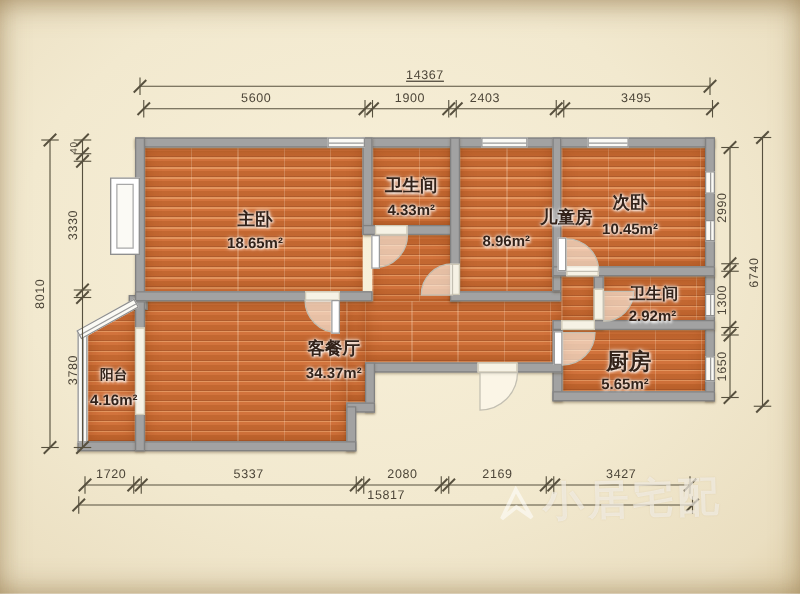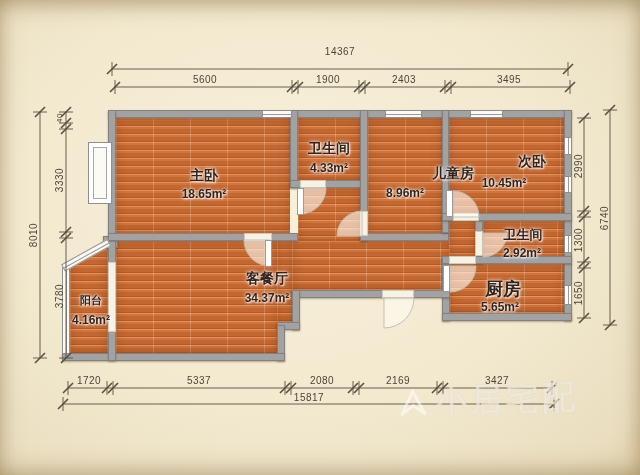--- a/index.html
+++ b/index.html
@@ -137,21 +137,21 @@
   <div class="leaf" style="left:297px;top:188px;width:7px;height:27px;"></div>
   <div class="leaf" style="left:446px;top:190px;width:7px;height:27px;"></div>
   <div class="leaf" style="left:443px;top:265px;width:7px;height:27px;"></div>
 
   <div class="rname" style="left:204px;top:176px;">主卧</div>
   <div class="rarea" style="left:204px;top:194px;">18.65m²</div>
   <div class="rname" style="left:329px;top:149px;">卫生间</div>
   <div class="rarea" style="left:329px;top:168px;">4.33m²</div>
   <div class="rname" style="left:405px;top:174px;margin-left:48px;">儿童房</div>
   <div class="rarea" style="left:405px;top:193px;">8.96m²</div>
-  <div class="rname" style="left:532px;top:162px;">次卧</div>
+  <div class="rname" style="left:504px;top:162px;">次卧</div>
   <div class="rarea" style="left:504px;top:183px;">10.45m²</div>
   <div class="rname" style="left:523px;top:235px;font-size:13px;">卫生间</div>
   <div class="rarea" style="left:522px;top:253px;">2.92m²</div>
   <div class="rname" style="left:503px;top:289px;font-size:18px;">厨房</div>
   <div class="rarea" style="left:500px;top:307px;">5.65m²</div>
   <div class="rname" style="left:267px;top:279px;">客餐厅</div>
   <div class="rarea" style="left:267px;top:298px;">34.37m²</div>
   <div class="rname" style="left:91px;top:300px;font-size:11px;">阳台</div>
   <div class="rarea" style="left:91px;top:320px;">4.16m²</div>
 
@@ -207,24 +207,24 @@
     <use href="#tkv" x="584" y="118"></use>
       <use href="#tkv" x="584" y="211"></use>
       <use href="#tkv" x="584" y="217"></use>
     <use href="#tkv" x="584" y="262"></use>
       <use href="#tkv" x="584" y="268"></use>
       <use href="#tkv" x="584" y="318"></use>
     <use href="#tkv" x="610" y="110"></use>
       <use href="#tkv" x="610" y="325"></use>
   </svg>
 
-  <div class="dim" style="left:340px;top:51px;">14367</div>
+  <div class="dim" style="left:340px;top:61px;text-decoration:underline;">14367</div>
   <div class="dim" style="left:205px;top:79px;">5600</div>
   <div class="dim" style="left:328px;top:79px;">1900</div>
-  <div class="dim" style="left:404px;top:79px;">2403</div>
+  <div class="dim" style="left:388px;top:79px;">2403</div>
   <div class="dim" style="left:509px;top:79px;">3495</div>
   <div class="dim" style="left:89px;top:380px;">1720</div>
   <div class="dim" style="left:199px;top:380px;text-align:center;">5337</div>
   <div class="dim" style="left:322px;top:380px;">2080</div>
   <div class="dim" style="left:398px;top:380px;">2169</div>
   <div class="dim" style="left:497px;top:380px;">3427</div>
   <div class="dim" style="left:309px;top:397px;">15817</div>
   <div class="dim v" style="left:33px;top:235px;">8010</div>
   <div class="dim v tiny" style="left:59px;top:118px;">40</div>
   <div class="dim v" style="left:59px;top:180px;">3330</div>

